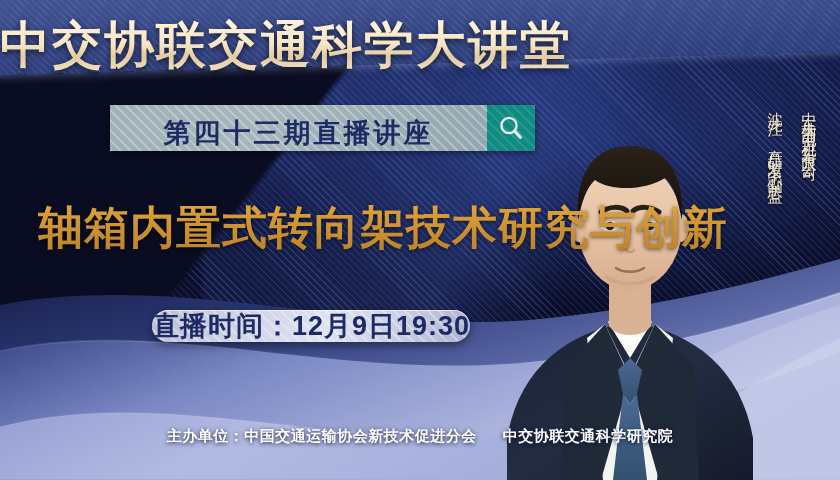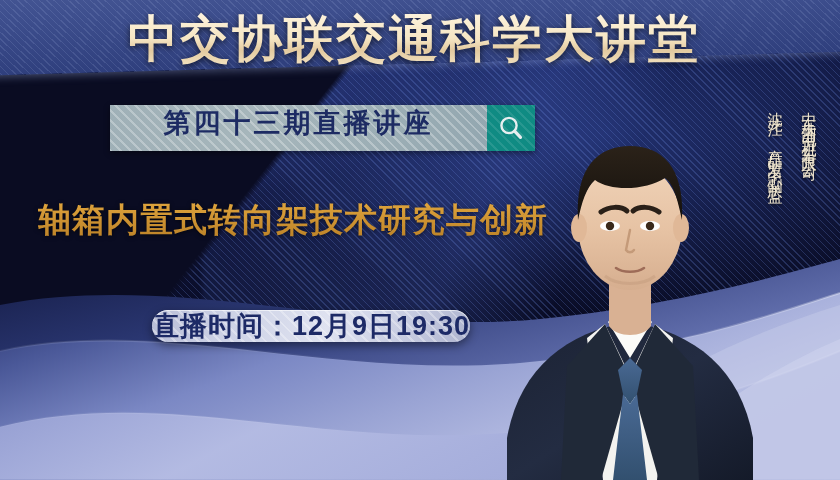--- a/index.html
+++ b/index.html
@@ -49,39 +49,39 @@
     background:linear-gradient(118deg,rgba(70,95,190,0) 0%,rgba(70,95,190,.30) 46%,rgba(70,95,190,0) 60%);
     filter:blur(2px);
   }
 
   
   .silk{position:absolute;left:0;bottom:0;width:100%;height:46%;}
   .silk svg{display:block;width:100%;height:100%;}
 
   
   .title{
-    position:absolute;left:0;top:12px;width:700px;text-align:right;
+    position:absolute;left:0;top:18px;width:700px;text-align:left;
     font-size:50px;font-weight:bold;letter-spacing:2px;line-height:1.1;
     background:linear-gradient(180deg,#fdf3dd 0%,#f6e6c4 48%,#e3caa0 70%,#f3e4c3 100%);
     -webkit-background-clip:text;background-clip:text;color:transparent;
     -webkit-text-fill-color:transparent;
     filter:drop-shadow(0 2px 3px rgba(0,0,0,.65));
     white-space:nowrap;
   }
 
   
   .sub-banner{
     position:absolute;left:110px;top:105px;width:425px;height:46px;
     display:flex;align-items:stretch;
     box-shadow:0 2px 6px rgba(0,0,0,.45);
   }
   .sub-left{
     position:relative;flex:1;
     background:linear-gradient(100deg,#9fb0b7 0%,#a6b6bb 40%,#93a7b0 100%);
-    display:flex;align-items:flex-start;justify-content:center;overflow:hidden;
+    display:flex;align-items:flex-end;justify-content:center;overflow:hidden;
   }
   .sub-left::after{
     content:"";position:absolute;inset:0;
     background:repeating-linear-gradient(45deg,
       rgba(255,255,255,.28) 0px,
       rgba(255,255,255,.28) 2px,
       rgba(255,255,255,0) 2px,
       rgba(255,255,255,0) 7px);
     pointer-events:none;
   }
@@ -100,21 +100,21 @@
       rgba(255,255,255,.10) 0px,
       rgba(255,255,255,.10) 2px,
       rgba(255,255,255,0) 2px,
       rgba(255,255,255,0) 7px);
   }
   .sub-icon svg{position:relative;z-index:2;}
 
   
   .topic{
     position:absolute;left:38px;top:198px;
-    font-size:33px;font-weight:bold;letter-spacing:1px;white-space:nowrap;
+    font-size:45px;font-weight:bold;letter-spacing:1px;white-space:nowrap;
     background:linear-gradient(180deg,#e2a83f 0%,#cf9433 45%,#b87f26 100%);
     -webkit-background-clip:text;background-clip:text;color:transparent;
     -webkit-text-fill-color:transparent;
     filter:drop-shadow(0 1px 2px rgba(0,0,0,.6));
   }
 
   
   .time-pill{
     position:absolute;left:152px;top:310px;width:318px;height:32px;
     border-radius:24px;overflow:hidden;
@@ -291,14 +291,17 @@
 
   <div class="topic">轴箱内置式转向架技术研究与创新</div>
 
   <div class="time-pill">
     <span class="time-text"><span>直播时间：</span><span>12月9日19:30</span></span>
   </div>
 
   <div class="vtext v-company">中车株洲电力机车有限公司</div>
   <div class="vtext v-person">沈龙江 产品研发中心副总监</div>
 
+  <div class="footer">
+    <span>主办单位：</span><span>中国交通运输协会新技术促进分会</span><span class="gap"></span><span>中交协联交通科学研究院</span>
+  </div>
 
 </div>
 
 </body></html>

